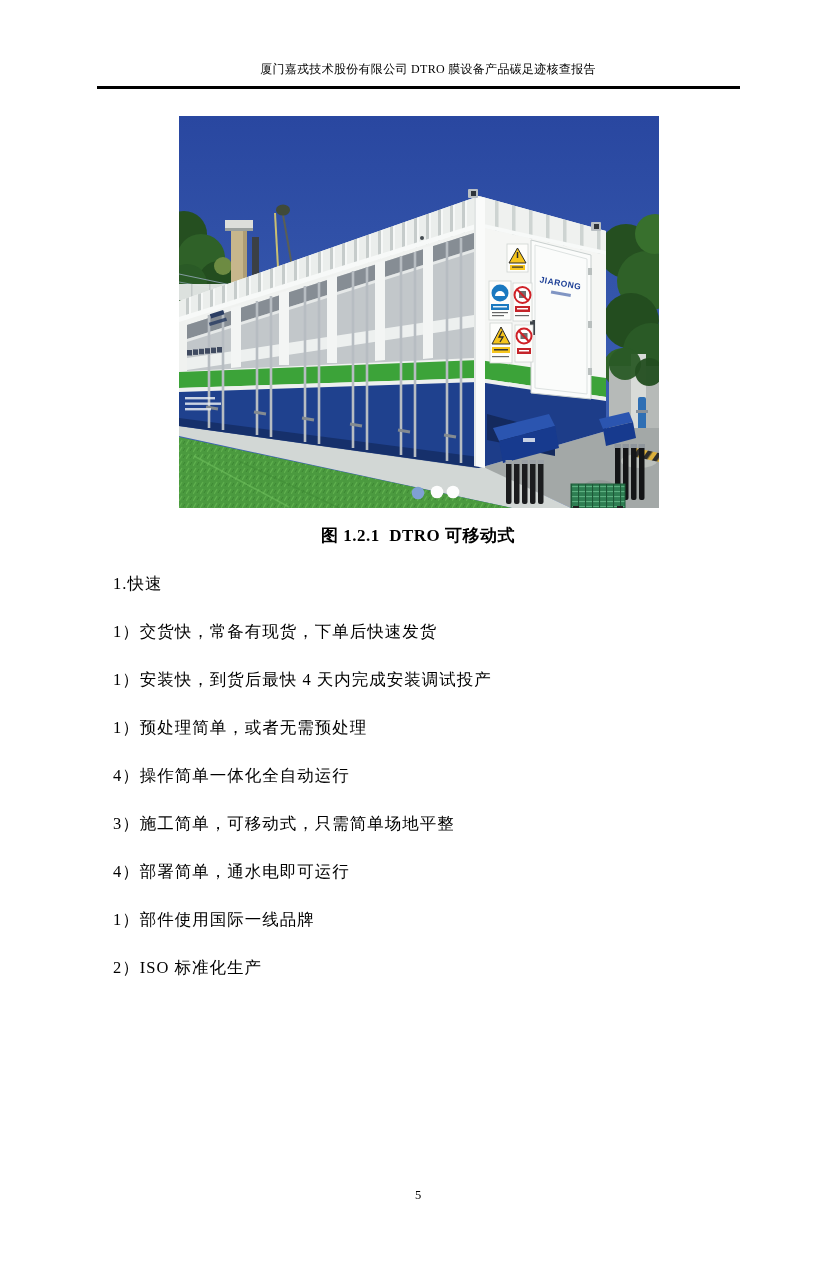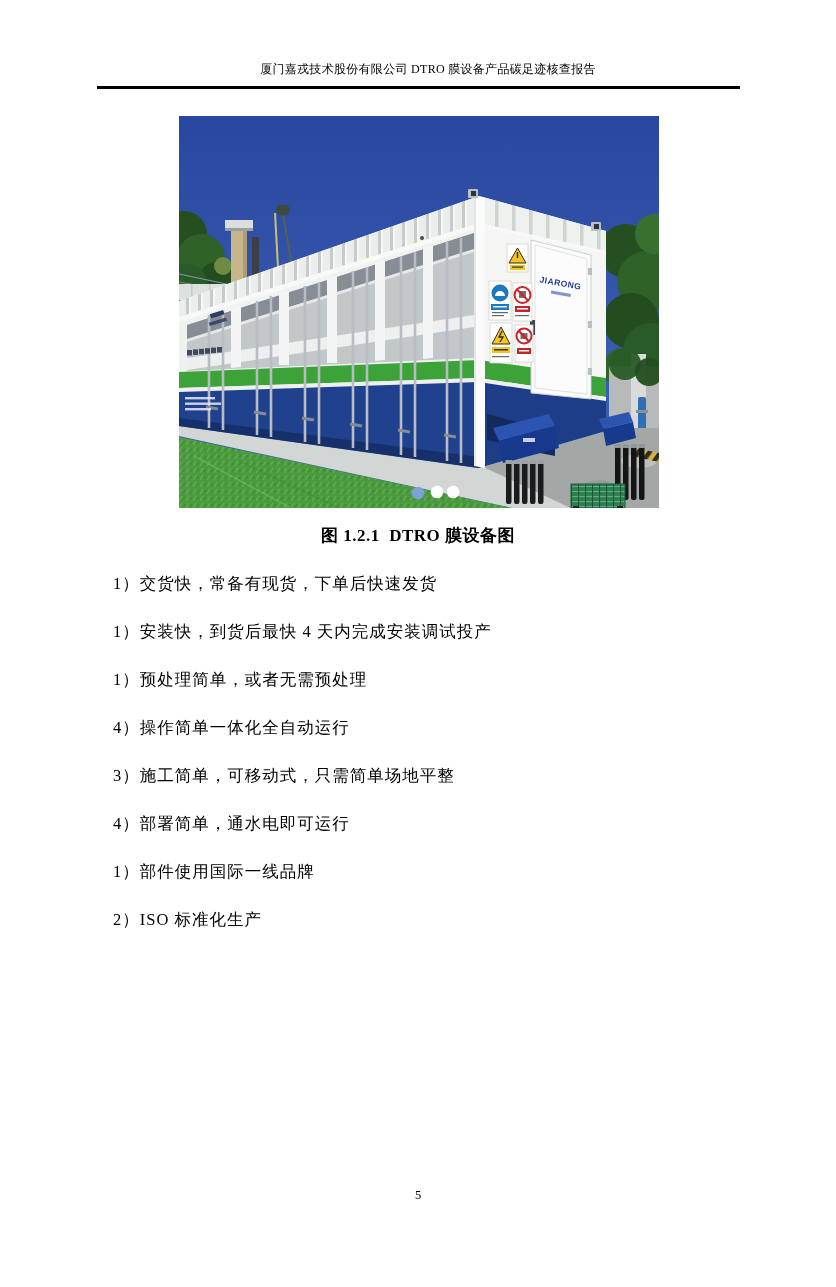--- a/index.html
+++ b/index.html
@@ -280,23 +280,24 @@
       </g>
 
       <g>
         <circle cx="239" cy="377" r="6.3" fill="#7fa0d4"></circle>
         <circle cx="258" cy="376" r="6.3" fill="#fdfdfd"></circle>
         <circle cx="274" cy="376" r="6.3" fill="#fdfdfd"></circle>
       </g>
     </svg>
   </div>
 
-  <div class="figure-caption">图 1.2.1  DTRO 膜设备图</div>
+  <div class="figure-caption">图 1.2.1  DTRO 可移动式</div>
 
   <div class="body-text">
+    <p>1.快速</p>
     <p>1）交货快，常备有现货，下单后快速发货</p>
     <p>1）安装快，到货后最快 4 天内完成安装调试投产</p>
     <p>1）预处理简单，或者无需预处理</p>
     <p>4）操作简单一体化全自动运行</p>
     <p>3）施工简单，可移动式，只需简单场地平整</p>
     <p>4）部署简单，通水电即可运行</p>
     <p>1）部件使用国际一线品牌</p>
     <p>2）ISO 标准化生产</p>
   </div>
 

